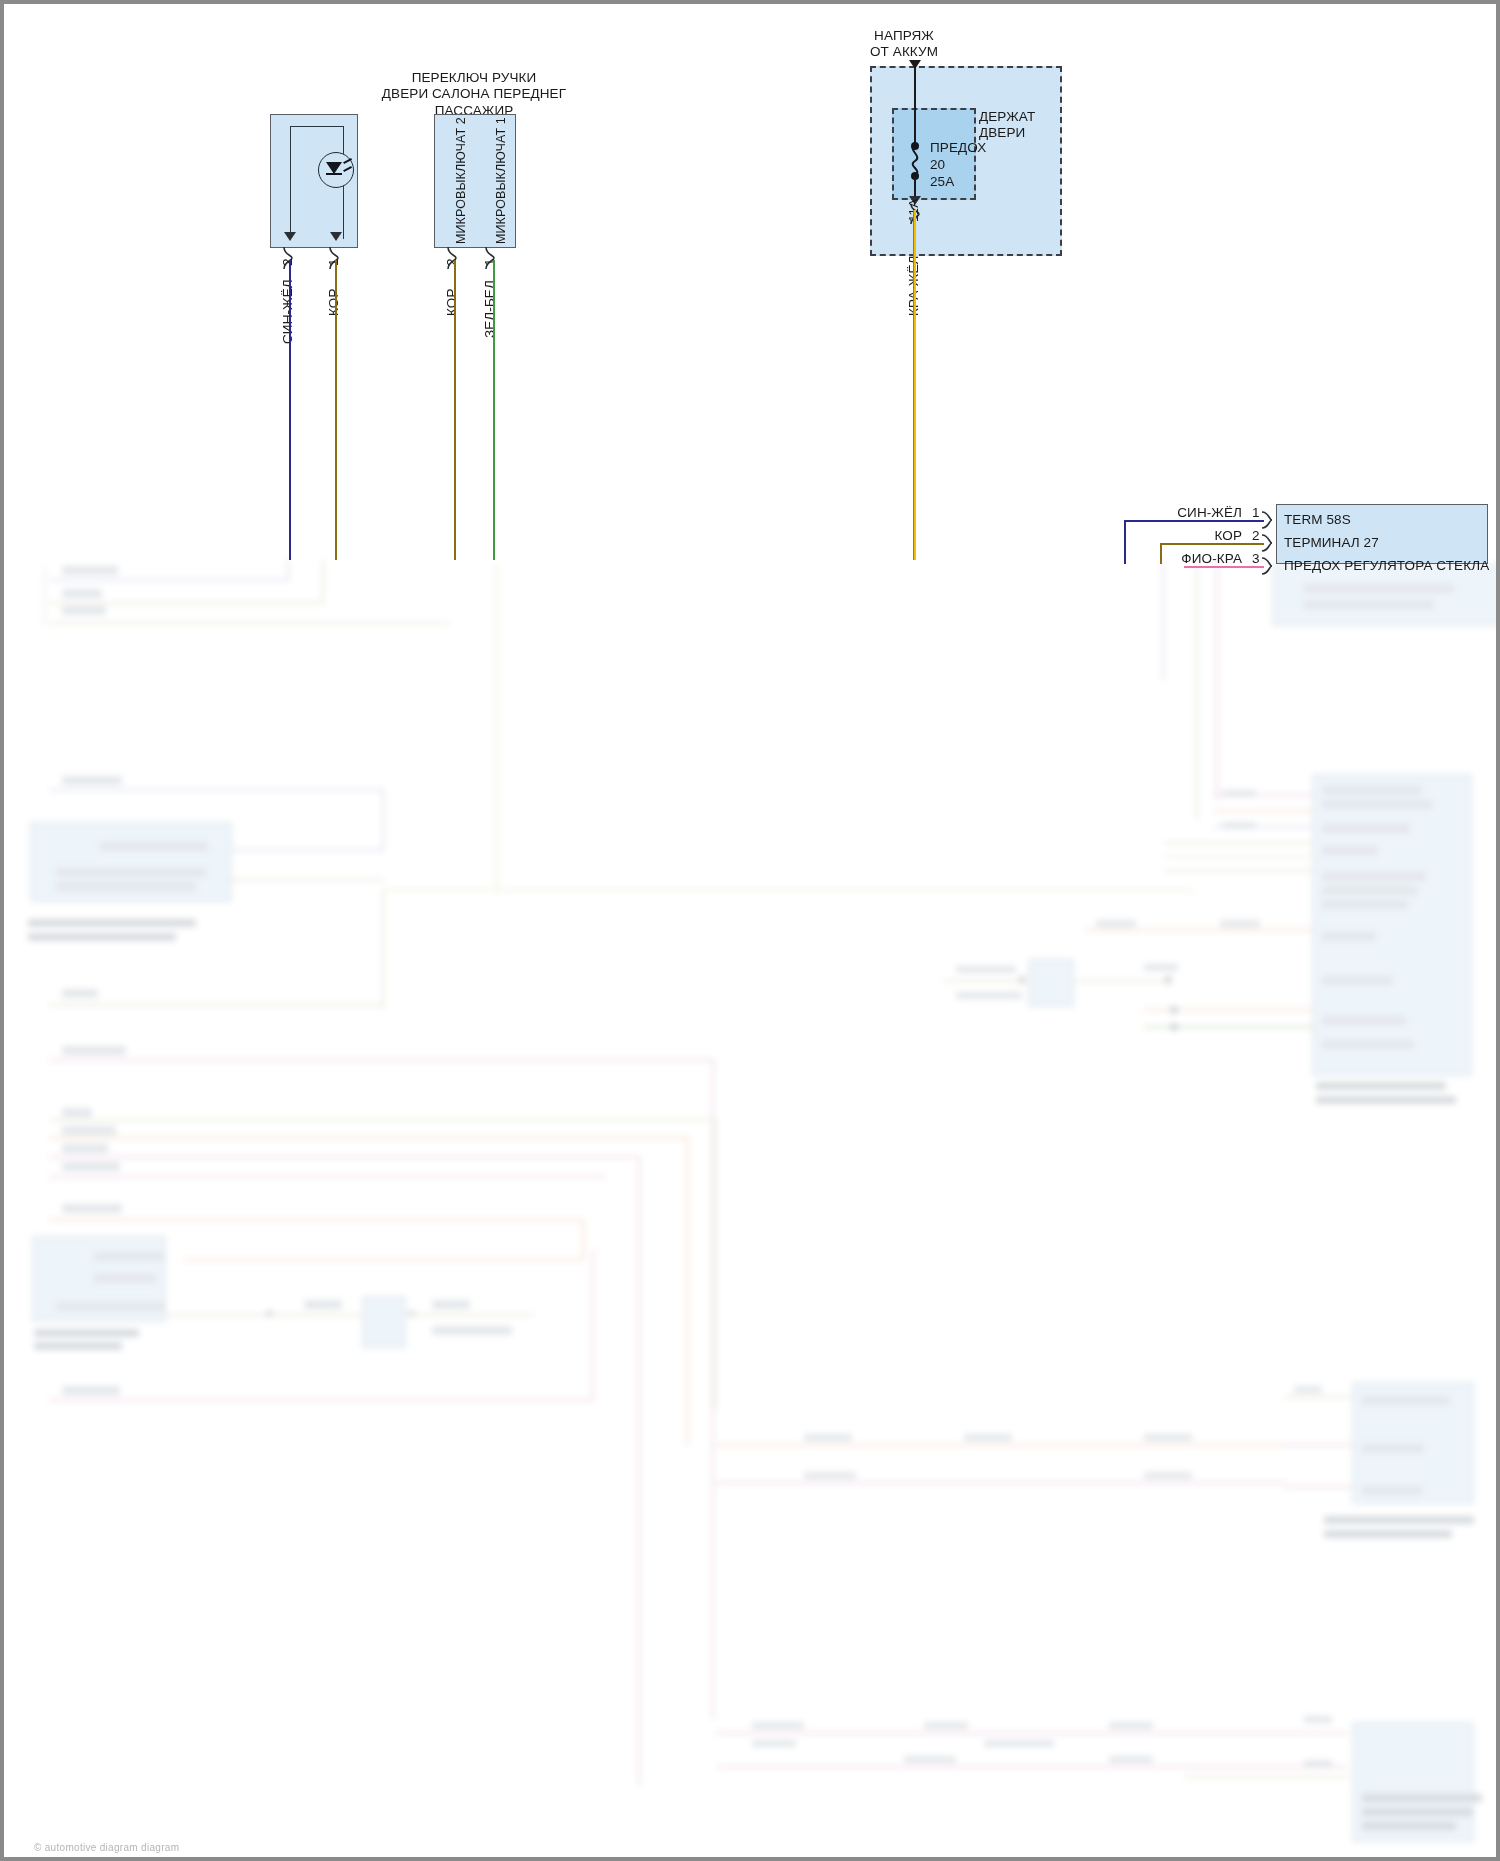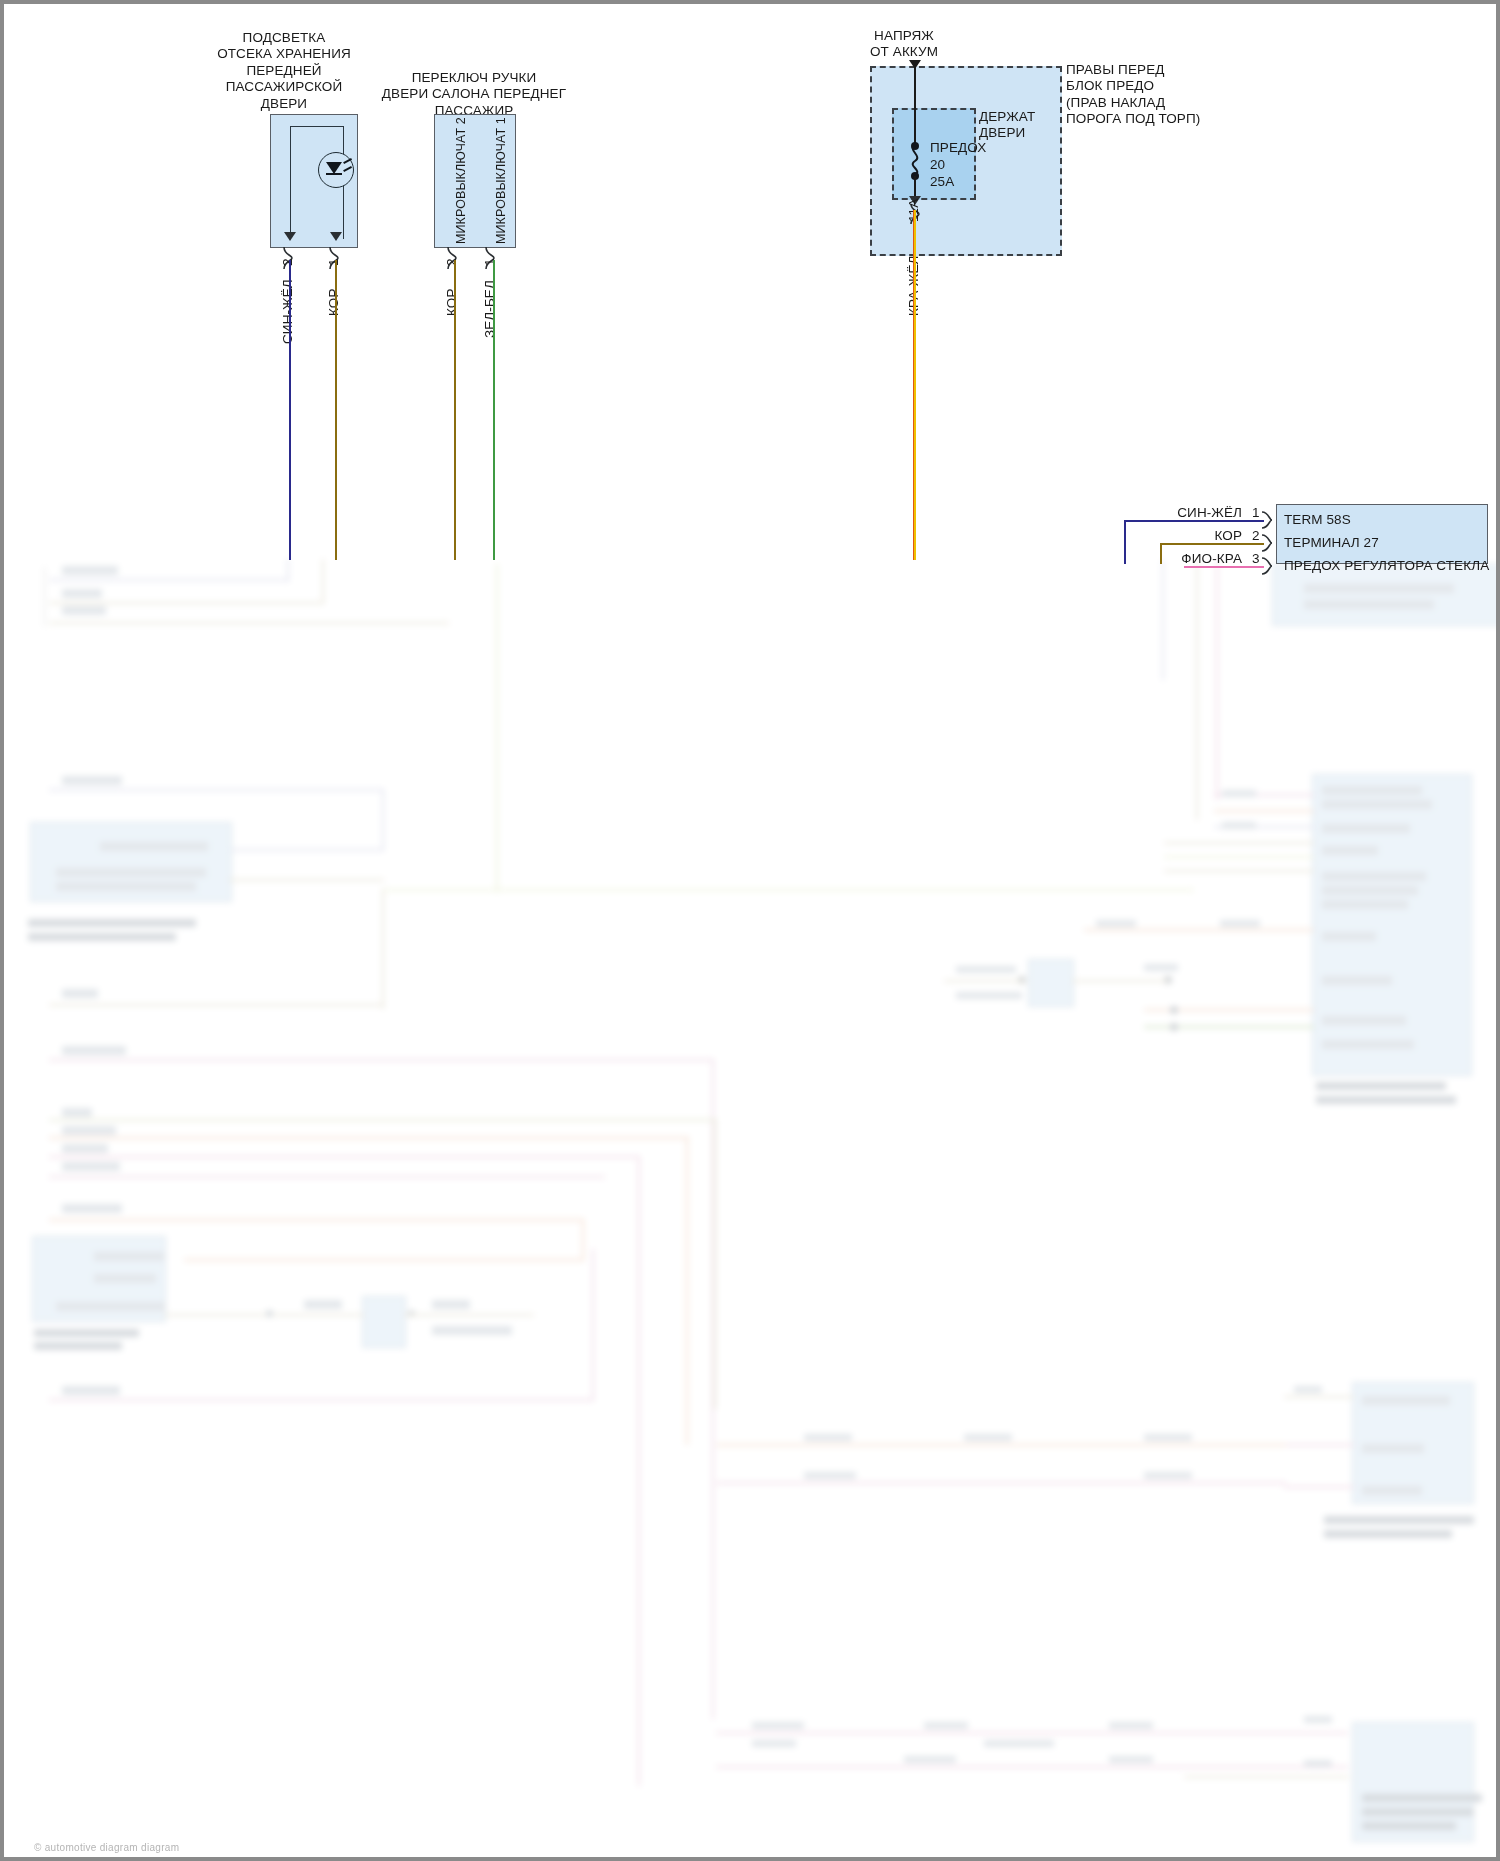--- a/index.html
+++ b/index.html
@@ -249,25 +249,20 @@
     <div class="txtblur" style="left:1300px; top:580px; width:150px;"></div>
     <div class="txtblur" style="left:1300px; top:596px; width:130px;"></div>
     <div class="wire vw" style="left:1158px; top:556px; height:120px; background:#b9bbe0;"></div>
     <div class="wire vw" style="left:1192px; top:556px; height:260px; background:#cfc6a4;"></div>
     <div class="wire vw" style="left:1212px; top:556px; height:240px; background:#e8a6c8;"></div>
    </div>
   </div>
 
   <div id="sharp">
 
-    <div class="lbl c" style="left:180px; top:26px; width:200px;">ПОДСВЕТКА
-ОТСЕКА ХРАНЕНИЯ
-ПЕРЕДНЕЙ
-ПАССАЖИРСКОЙ
-ДВЕРИ</div>
 
     <div class="box" style="left:266px; top:110px; width:88px; height:134px;"></div>
 
     <div class="abs" style="left:286px; top:122px; width:52px; height:112px; border:1.4px solid #2b3740; border-bottom:none; background:transparent;"></div>
 
     <div class="abs" style="left:314px; top:148px; width:34px; height:34px; border:1.5px solid #1d2b33; border-radius:50%; background:#cfe4f5;"></div>
     <div class="abs" style="left:322px; top:158px; width:0;height:0;border-left:8px solid transparent;border-right:8px solid transparent;border-top:12px solid #11161c;"></div>
     <div class="abs" style="left:322px; top:169px; width:16px; height:2px; background:#11161c;"></div>
     <div class="abs" style="left:339px; top:156px; width:9px; height:1.6px; background:#11161c; transform:rotate(-28deg);"></div>
     <div class="abs" style="left:339px; top:164px; width:9px; height:1.6px; background:#11161c; transform:rotate(-28deg);"></div>
@@ -312,24 +307,20 @@
     <div class="lbl c" style="left:820px; top:24px; width:160px;">НАПРЯЖ
 ОТ АККУМ</div>
 
     <div class="dashbox" style="left:866px; top:62px; width:192px; height:190px;"></div>
 
     <div class="dashbox inner" style="left:888px; top:104px; width:84px; height:92px;"></div>
 
     <div class="lbl" style="left:975px; top:105px; width:120px;">ДЕРЖАТ
 ДВЕРИ</div>
 
-    <div class="lbl" style="left:1062px; top:58px; width:180px;">ПРАВЫ ПЕРЕД
-БЛОК ПРЕДО
-(ПРАВ НАКЛАД
-ПОРОГА ПОД ТОРП)</div>
 
     <div class="wire vw" style="left:910px; top:62px; height:78px; background:#1a1a1a;"></div>
     <div class="arrowdn" style="left:905px; top:56px; border-top-color:#1a1a1a; transform:rotate(0deg);"></div>
 
     <div class="dot" style="left:907px; top:138px;"></div>
     <svg class="abs" style="left:900px; top:140px; width:24px; height:32px;" viewBox="0 0 24 32">
       <path d="M11,1 C3,6 19,12 11,17 C3,22 19,26 11,31" fill="none" stroke="#11161c" stroke-width="2"></path>
     </svg>
     <div class="dot" style="left:907px; top:168px;"></div>
 

